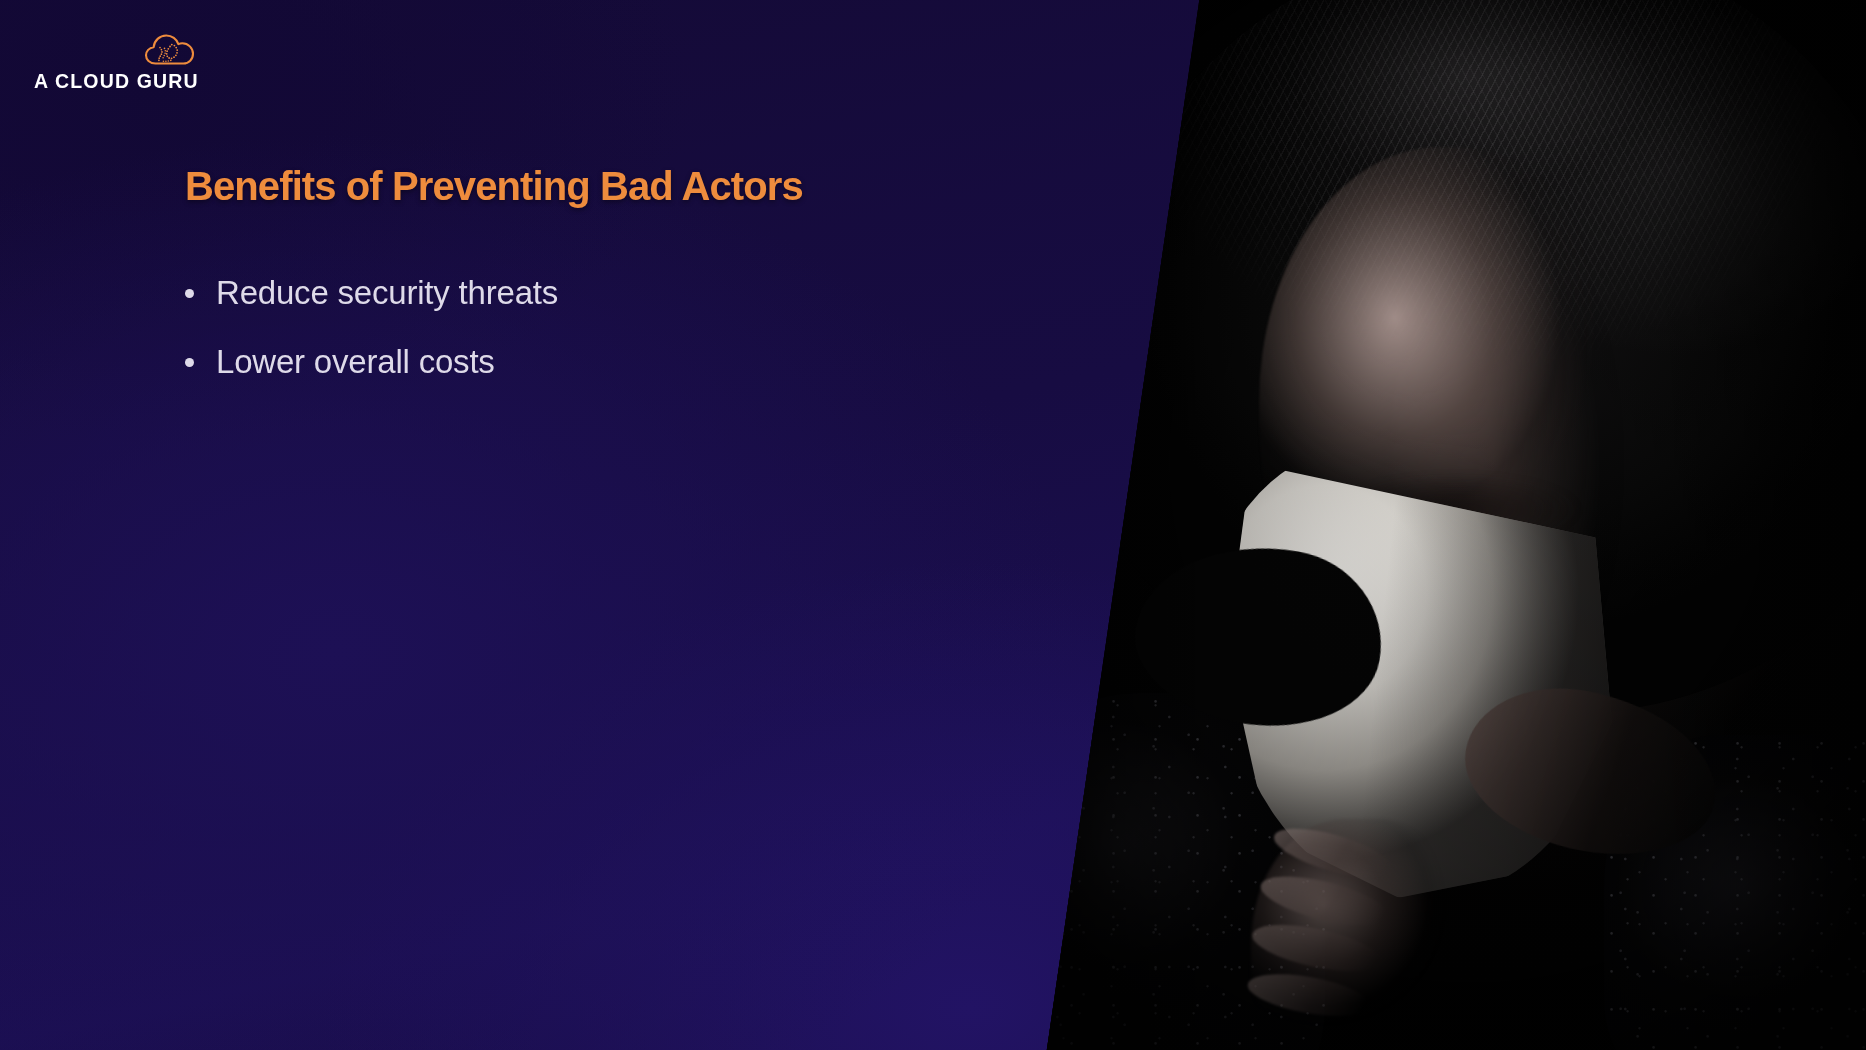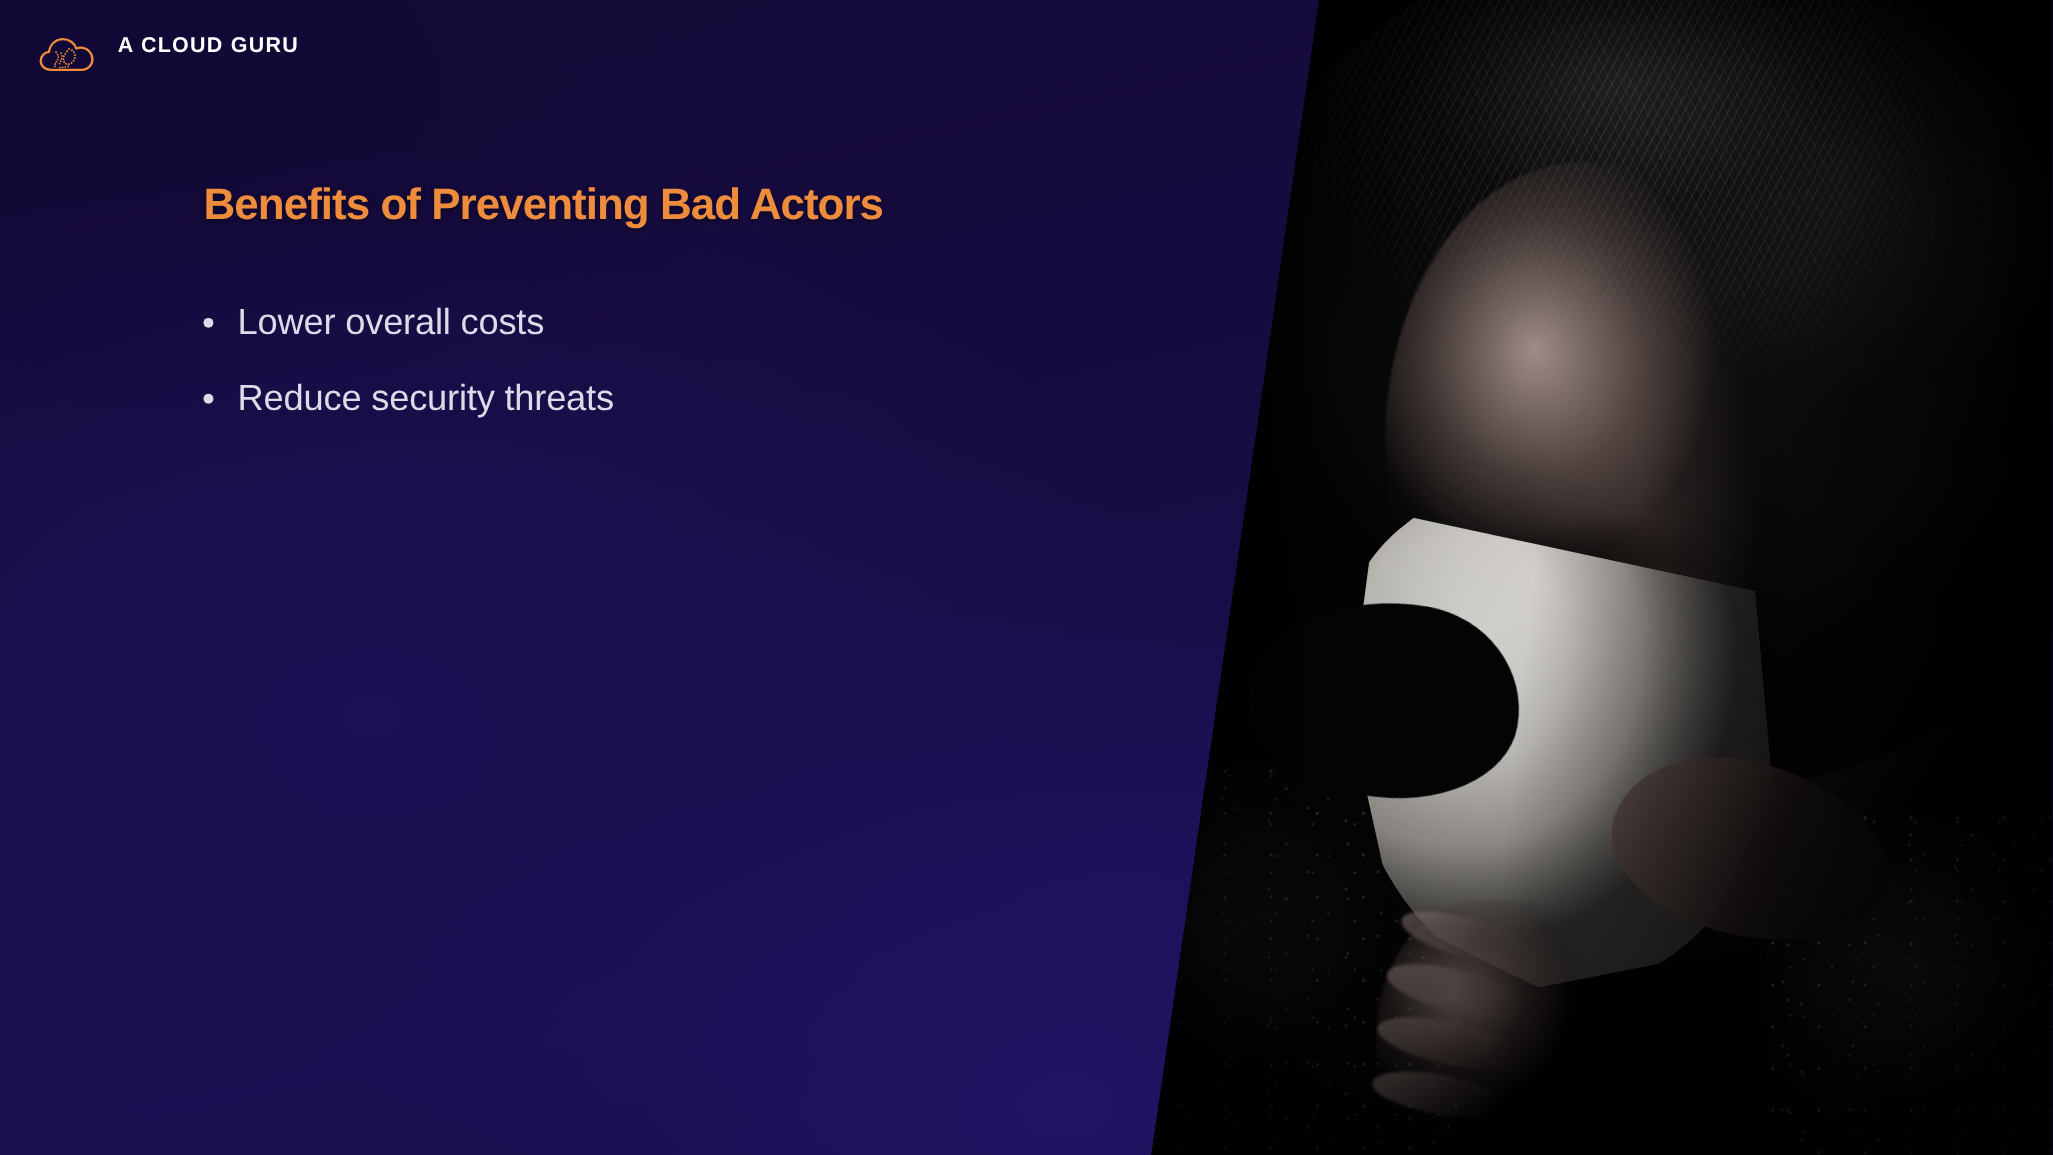--- a/index.html
+++ b/index.html
@@ -197,22 +197,22 @@
       radial-gradient(ellipse 72% 62% at 52% 44%, rgba(0,0,0,0) 0%, rgba(0,0,0,0.30) 62%, rgba(0,0,0,0.72) 100%),
       linear-gradient(90deg, rgba(0,0,0,0.58) 0%, rgba(0,0,0,0) 22%, rgba(0,0,0,0) 74%, rgba(0,0,0,0.50) 100%);
     pointer-events:none;
   }
 
   
   .logo {
     position:absolute;
     left:34px; top:30px;
     display:flex;
-    align-items:flex-start;
-    gap:17px;
+    align-items:flex-end;
+    flex-direction:column;
   }
   .logo-mark { width:56px; height:40px; display:block; }
   .logo-text {
     color:#ffffff;
     font-size:19.5px;
     font-weight:bold;
     letter-spacing:1.15px;
     white-space:nowrap;
   }
 
@@ -338,22 +338,22 @@
     </span>
     <span class="logo-text">A CLOUD GURU</span>
   </div>
 
   <div class="content">
     <h1 class="title">Benefits of Preventing Bad Actors</h1>
 
     <ul class="bullets">
       <li class="bullet">
         <span class="bullet-dot"></span>
-        <span class="bullet-text">Lower overall costs</span>
+        <span class="bullet-text">Reduce security threats</span>
       </li>
       <li class="bullet">
         <span class="bullet-dot"></span>
-        <span class="bullet-text">Reduce security threats</span>
+        <span class="bullet-text">Lower overall costs</span>
       </li>
     </ul>
   </div>
 
 </div>
 
 </body></html>

